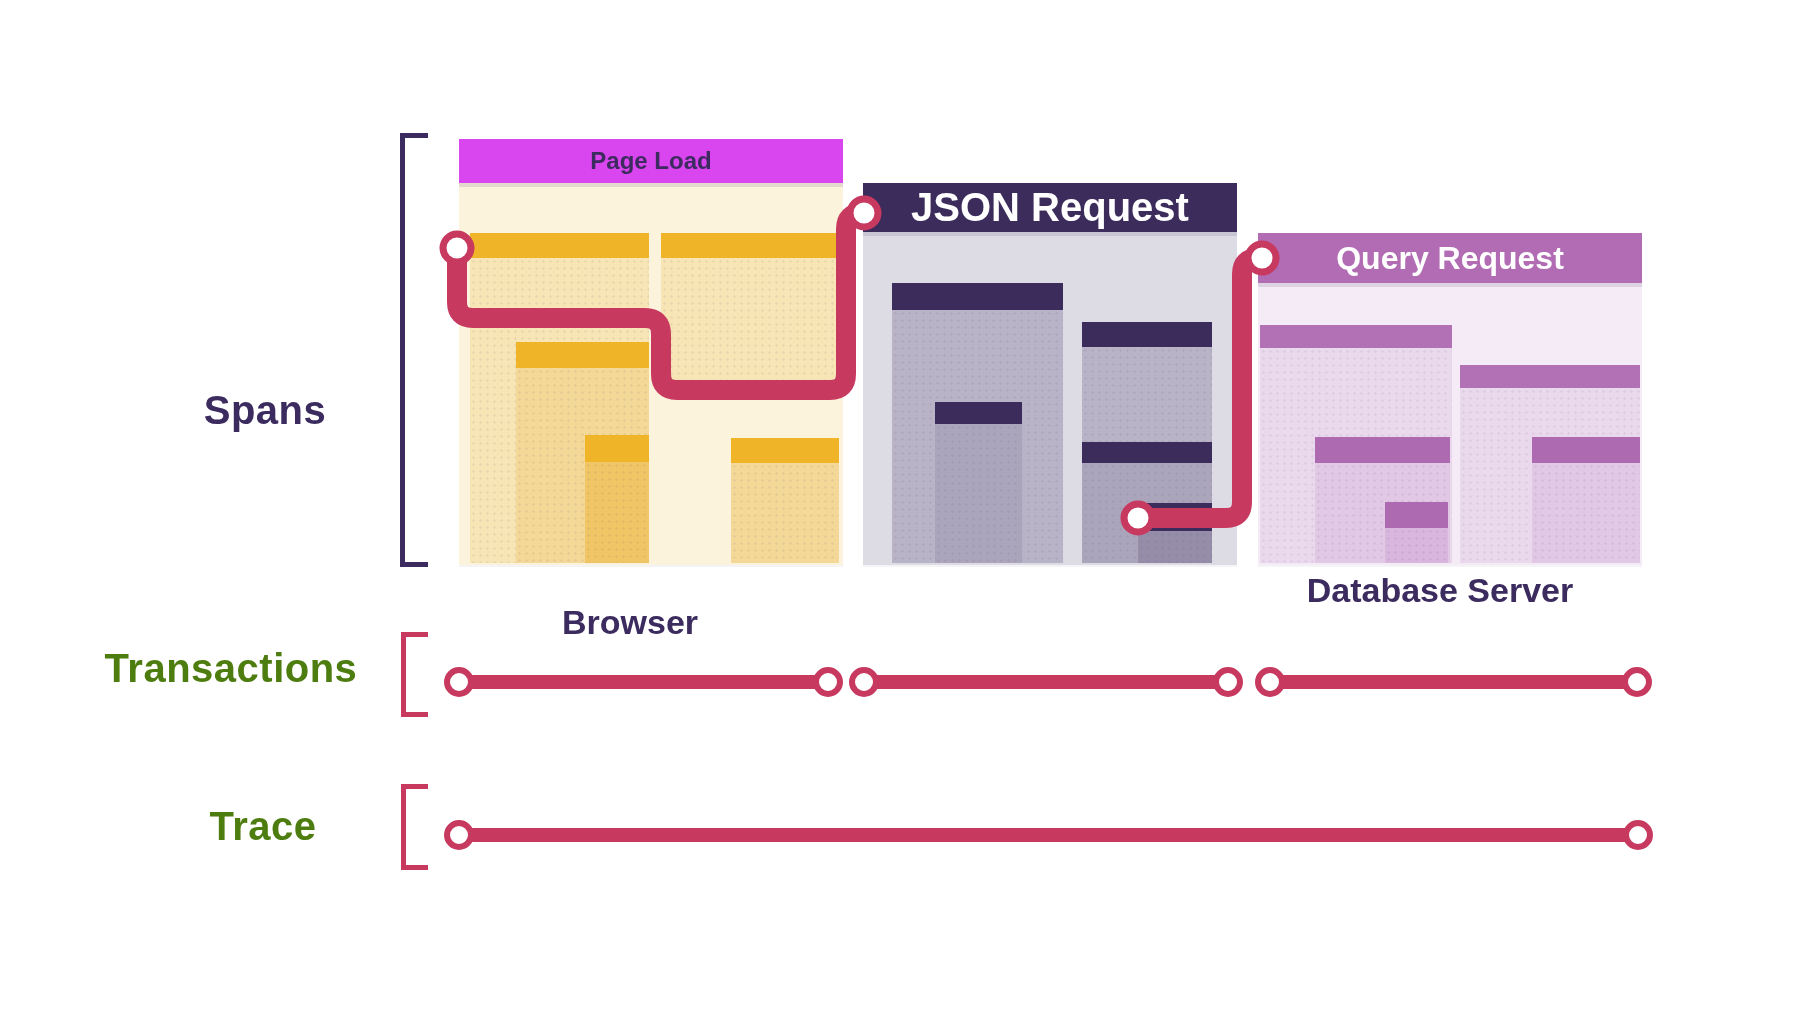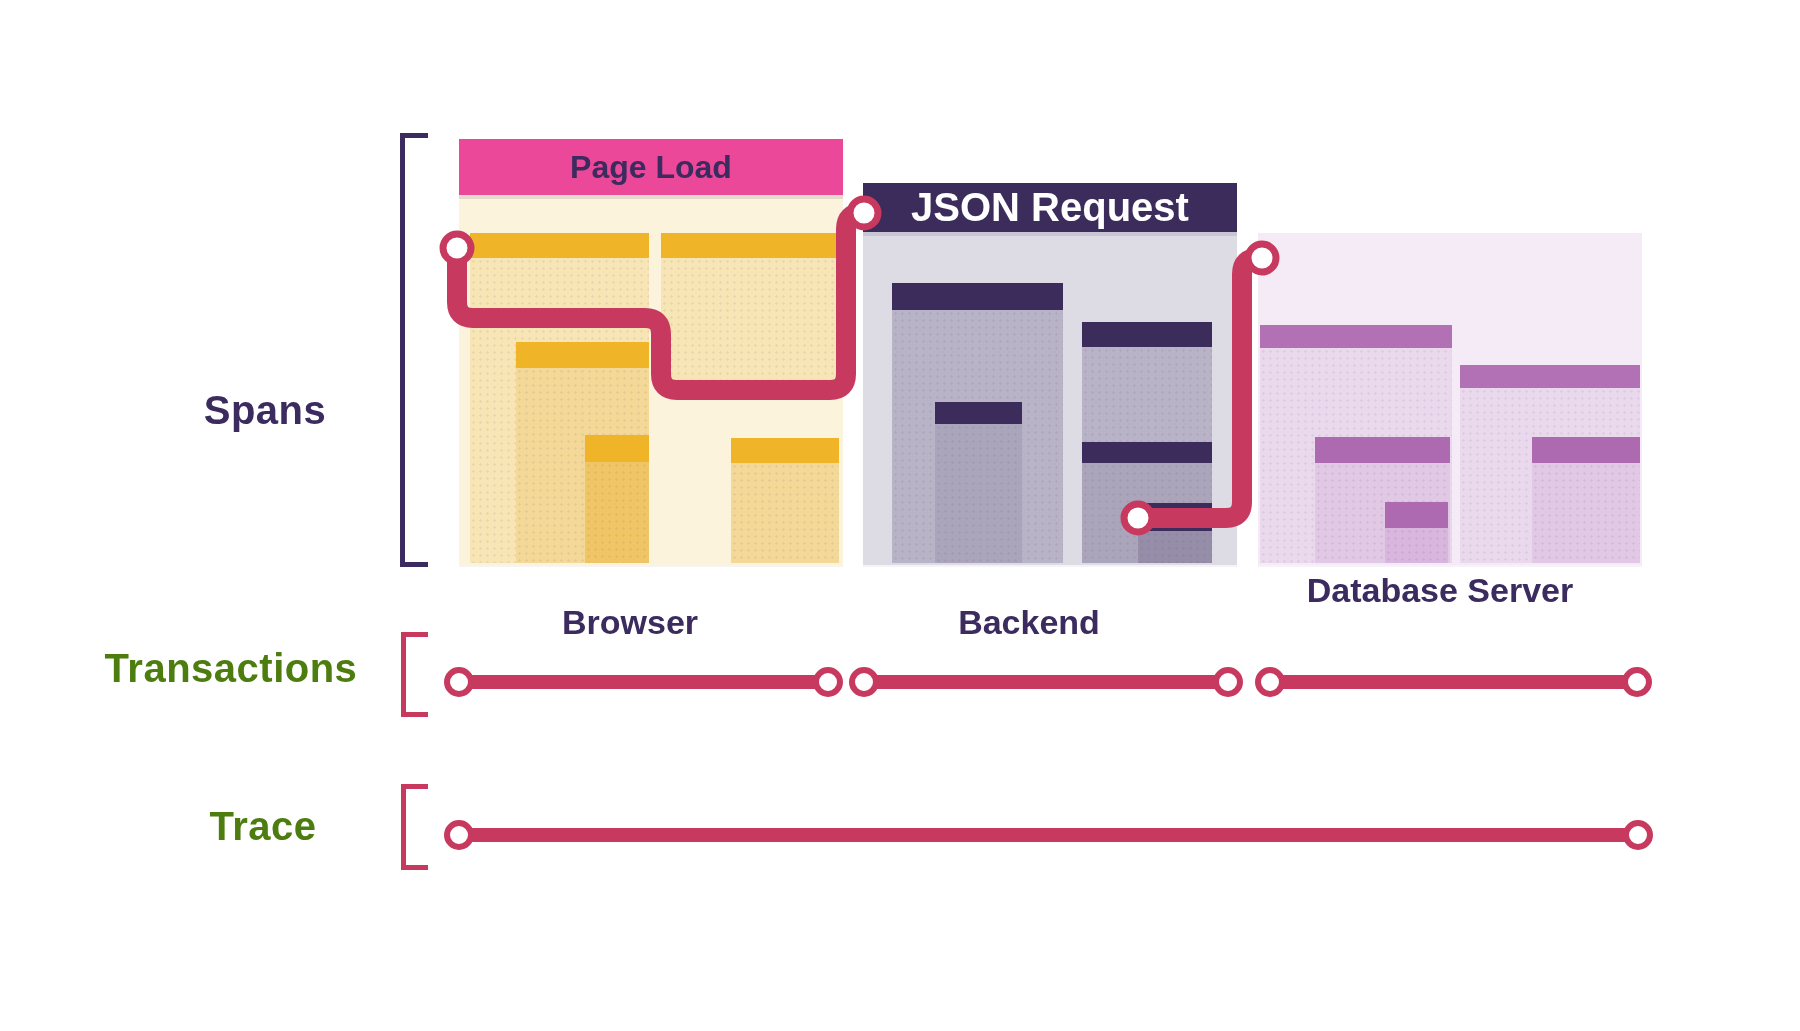--- a/index.html
+++ b/index.html
@@ -78,21 +78,21 @@
 
   <div class="row-label navy-text" style="left:170px; top:356px; width:190px;margin-top:32px;">Spans</div>
   <div class="row-label red-text" style="left:86px; top:646px; width:290px;">Transactions</div>
   <div class="row-label red-text" style="left:168px; top:804px; width:190px;">Trace</div>
 
   <div class="bracket" style="left:400px; top:133px; width:28px; height:434px; border-color:#3B2B5E;"></div>
   <div class="bracket" style="left:401px; top:632px; width:27px; height:85px; border-color:#C7395F;"></div>
   <div class="bracket" style="left:401px; top:784px; width:27px; height:86px; border-color:#C7395F;"></div>
 
   <div class="panel" style="left:459px; top:139px; width:384px; height:426px; background:#FBF3DC;">
-    <div class="panel-header" style="height:56px; background:#ec4899; color:#3B2B5E; font-size:32px;">
+    <div class="panel-header" style="height:44px; background:#d946ef; color:#3B2B5E; font-size:24px;">
       <span>Page Load</span>
     </div>
     <div class="blk" style="left:11px; top:94px; width:179px; height:330px;">
       <div class="blk-hdr" style="height:25px; background:#F0B429;"></div>
       <div class="blk-body dots" style="top:25px; background-color:#F7E5B5;"></div>
     </div>
     <div class="blk" style="left:57px; top:203px; width:133px; height:221px;">
       <div class="blk-hdr" style="height:26px; background:#F0B429;"></div>
       <div class="blk-body dots" style="top:26px; background-color:#F3D898;"></div>
     </div>
@@ -130,20 +130,23 @@
       <div class="blk-hdr" style="height:21px; background:#3C2C5C;"></div>
       <div class="blk-body dots" style="top:21px; background-color:#ABA5BB;"></div>
     </div>
     <div class="blk" style="left:275px; top:320px; width:74px; height:60px;">
       <div class="blk-hdr" style="height:28px; background:#3C2C5C;"></div>
       <div class="blk-body dots" style="top:28px; background-color:#968EA9;"></div>
     </div>
   </div>
 
   <div class="panel" style="left:1258px; top:233px; width:384px; height:332px; background:#F5EBF6;">
+    <div class="panel-header" style="height:50px; background:#B16CB4; color:#FFFFFF; font-size:32px;">
+      <span>Query Request</span>
+    </div>
     <div class="blk" style="left:2px; top:92px; width:192px; height:238px;">
       <div class="blk-hdr" style="height:23px; background:#B271B5;"></div>
       <div class="blk-body dots" style="top:23px; background-color:#EAD9ED;"></div>
     </div>
     <div class="blk" style="left:57px; top:204px; width:135px; height:126px;">
       <div class="blk-hdr" style="height:26px; background:#AE6AB1;"></div>
       <div class="blk-body dots" style="top:26px; background-color:#E1C8E5;"></div>
     </div>
     <div class="blk" style="left:127px; top:269px; width:63px; height:61px;">
       <div class="blk-hdr" style="height:26px; background:#AE6AB1;"></div>
@@ -153,21 +156,20 @@
       <div class="blk-hdr" style="height:23px; background:#B271B5;"></div>
       <div class="blk-body dots" style="top:23px; background-color:#EAD9ED;"></div>
     </div>
     <div class="blk" style="left:274px; top:204px; width:108px; height:126px;">
       <div class="blk-hdr" style="height:26px; background:#AE6AB1;"></div>
       <div class="blk-body dots" style="top:26px; background-color:#E1C8E5;"></div>
     </div>
   </div>
 
   <div class="service-label" style="left:480px; top:602px;text-align:center;">Browser</div>
-  <div class="service-label" style="left:879px; top:602px;">Backend</div>
   <div class="service-label" style="left:1290px; top:570px;">Database Server</div>
 
   <svg class="overlay" width="1800" height="1031" viewBox="0 0 1800 1031">
 
     <path d="M 457 250 L 457 302 Q 457 318 473 318 L 645 318 Q 661 318 661 334 L 661 374 Q 661 390 677 390 L 830 390 Q 846 390 846 374 L 846 229 Q 846 213 862 213" fill="none" stroke="#C7395F" stroke-width="20" stroke-linecap="round"></path>
 
     <path d="M 1140 518 L 1226 518 Q 1242 518 1242 502 L 1242 274 Q 1242 258 1258 258 L 1261 258" fill="none" stroke="#C7395F" stroke-width="20" stroke-linecap="round"></path>
 
     <circle cx="457" cy="248" r="14" fill="#FFFFFF" stroke="#C7395F" stroke-width="7"></circle>
     <circle cx="864" cy="213" r="14" fill="#FFFFFF" stroke="#C7395F" stroke-width="7"></circle>

